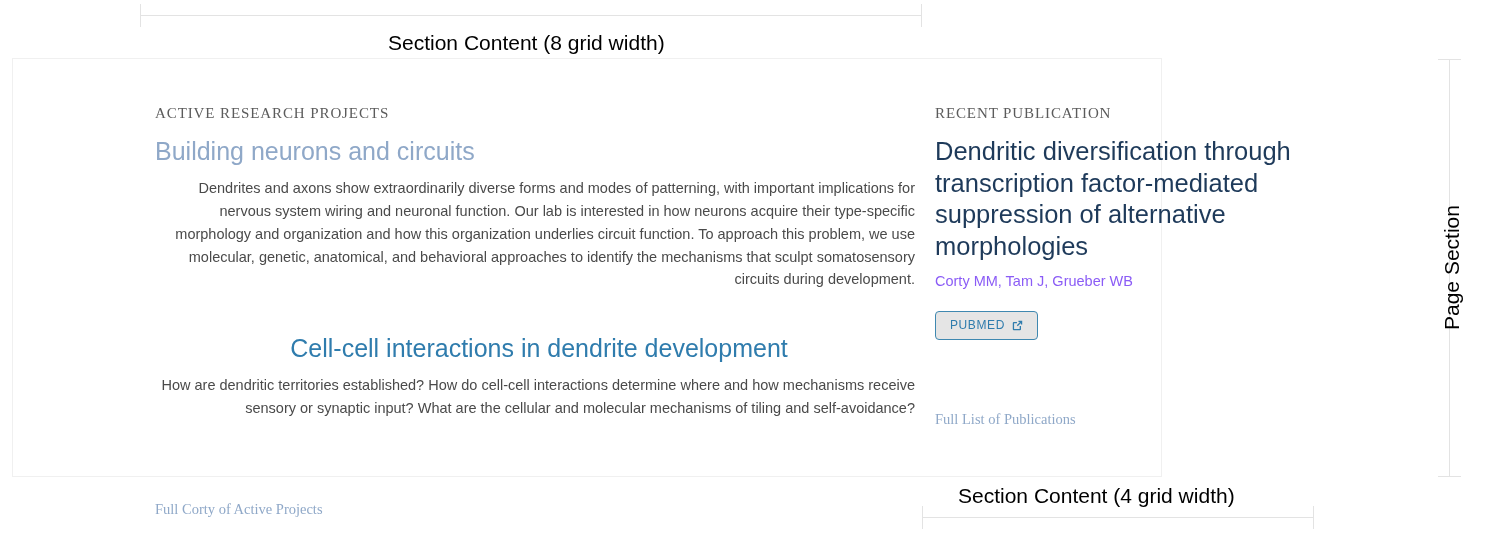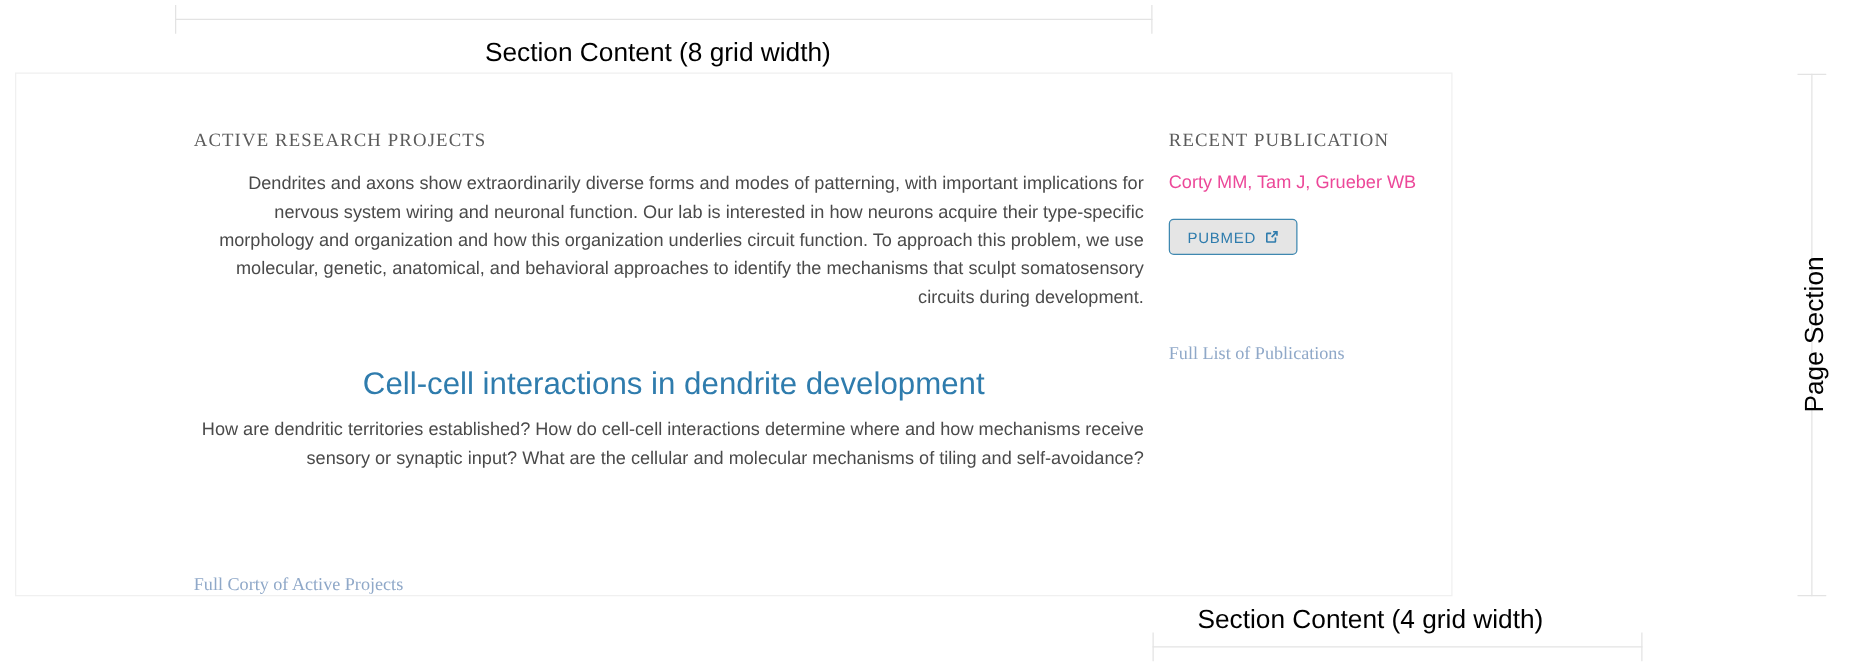--- a/index.html
+++ b/index.html
@@ -154,21 +154,21 @@
     font-family: "Liberation Sans", sans-serif;
     font-size: 25.5px;
     font-weight: 400;
     line-height: 1.24;
     color: #1e3a5a;
     margin: 0 0 9px 0;
   }
   .pub-authors {
     font-family: "Liberation Sans", sans-serif;
     font-size: 14.5px;
-    color: #ec4899;
+    color: #8b5cf6;
     margin: 0 0 19px 0;
     line-height: 1.4;
   }
 
   .pubmed-btn {
     display: inline-flex;
     align-items: center;
     gap: 6px;
     border: 1px solid #3f88b0;
     border-radius: 4px;
@@ -196,38 +196,40 @@
 <div class="hbracket" style="left:140px; top:15px; width:782px;"></div>
 <div class="annot-label" style="left:388px; top:31px;">Section Content (8 grid width)</div>
 
 <div id="section-panel">
   <div class="panel-inner">
 
     <div class="col-left">
 
       <div class="eyebrow">ACTIVE RESEARCH PROJECTS</div>
 
+      <h2 class="project-title">Building neurons and circuits</h2>
 
       <p class="body-text">Dendrites and axons show extraordinarily diverse forms and modes of patterning, with important implications for nervous system wiring and neuronal function. Our lab is interested in how neurons acquire their type-specific morphology and organization and how this organization underlies circuit function. To approach this problem, we use molecular, genetic, anatomical, and behavioral approaches to identify the mechanisms that sculpt somatosensory circuits during development.</p>
 
       <div class="block-gap"></div>
 
       <h2 class="project-title strong">Cell-cell interactions in dendrite development</h2>
 
       <p class="body-text">How are dendritic territories established?  How do cell-cell interactions determine where and how mechanisms receive sensory or synaptic input?   What are the cellular and molecular mechanisms of tiling and self-avoidance?</p>
 
       <div class="link-spacer-projects"></div>
 
       <a class="inline-link">Full Corty of Active Projects</a>
     </div>
 
     <div class="col-right">
 
       <div class="eyebrow">RECENT PUBLICATION</div>
 
+      <h2 class="pub-title">Dendritic diversification through transcription factor-mediated suppression of alternative morphologies</h2>
 
       <p class="pub-authors">Corty MM,  Tam J,  Grueber WB</p>
 
       <a class="pubmed-btn">
         <span>PUBMED</span>
         <span class="ext-icon">
           <svg viewBox="0 0 16 16" width="13" height="13" aria-hidden="true">
             <path d="M2.2 5.0 A1.3 1.3 0 0 1 3.5 3.7 L7.3 3.7 L7.3 5.3 L3.8 5.3 L3.8 12.2 L10.7 12.2 L10.7 8.7 L12.3 8.7 L12.3 12.5 A1.3 1.3 0 0 1 11 13.8 L3.5 13.8 A1.3 1.3 0 0 1 2.2 12.5 Z" fill="#2f7cad"></path>
             <path d="M9.2 2.2 L13.8 2.2 L13.8 6.8 L12.2 6.8 L12.2 4.95 L8.35 8.8 L7.2 7.65 L11.05 3.8 L9.2 3.8 Z" fill="#2f7cad"></path>
           </svg>

